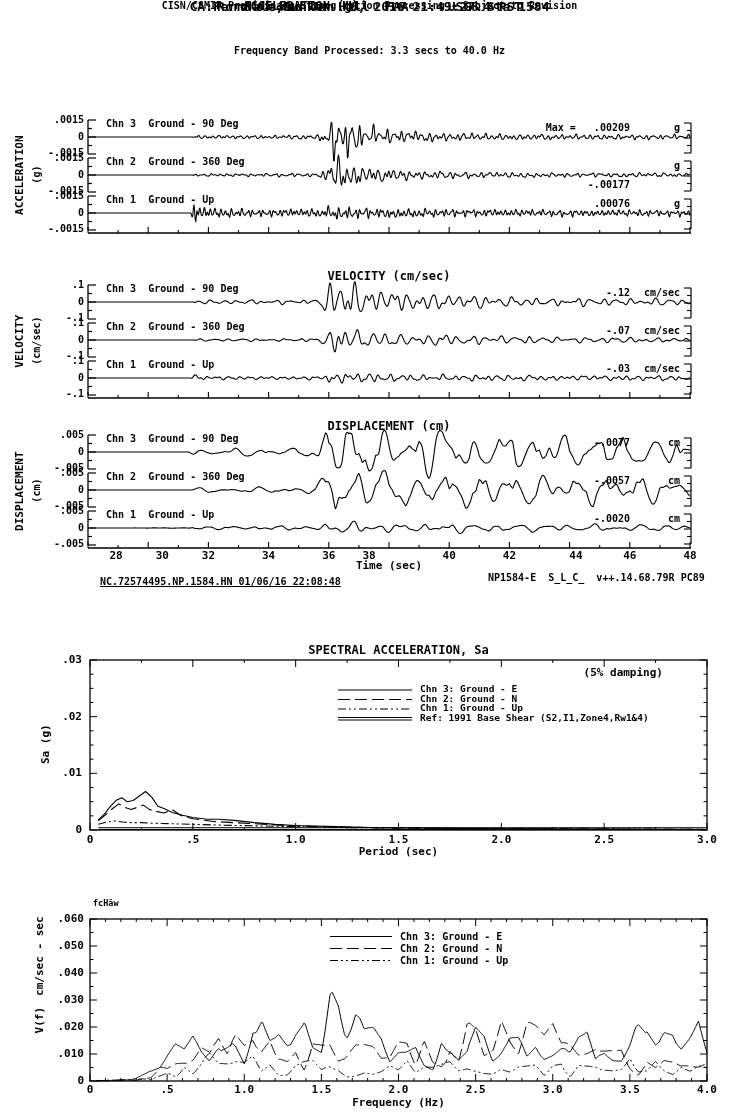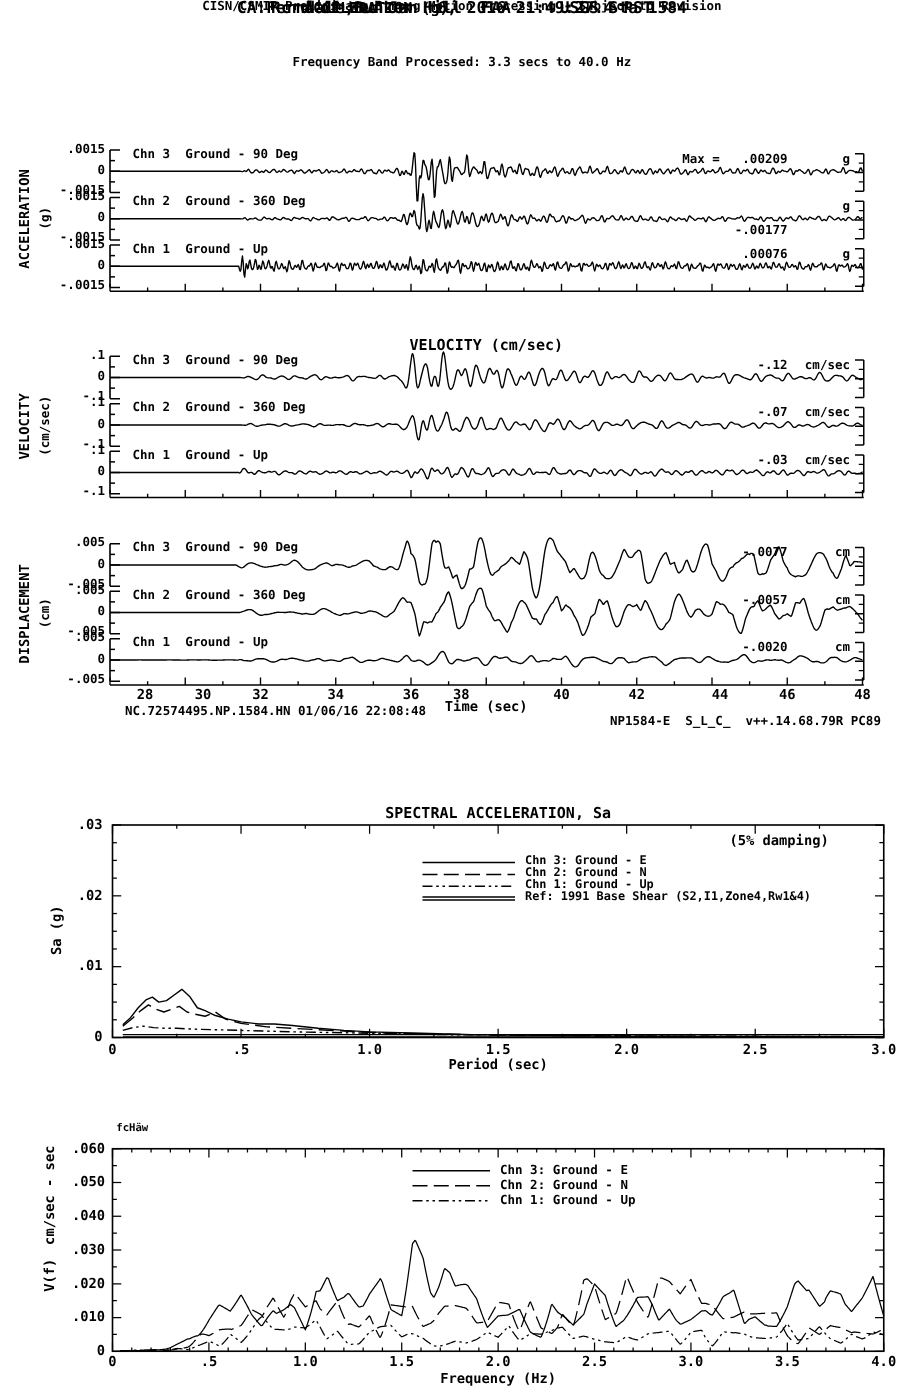--- a/index.html
+++ b/index.html
@@ -383,30 +383,31 @@
     </svg>
 
   <div class="t c f13" style="left:0;right:0;top:56;">CA:Ferndale;Bunker Hill  FAA     USGS Sta 1584</div>
   <div class="t c f13" style="left:0;right:0;top:69;">Rcrd of Wed Jan  6, 2016 21:49:27.4 PST</div>
   <div class="t c f10" style="left:0;right:0;top:84;margin-top:45px;">Frequency Band Processed: 3.3 secs to 40.0 Hz</div>
   <div class="t c f10" style="left:0;right:0;top:95;">CISN/CSMIP Preliminary Strong Motion Processing - Subject to Revision</div>
 
   <div class="t c f12" style="left:88;width:602px;top:104;">ACCELERATION (g)</div>
 
   <div class="t c f12" style="left:88px;width:602px;top:270px;">VELOCITY (cm/sec)</div>
+  <div class="t c f12" style="left:88px;width:602px;top:420px;">DISPLACEMENT (cm)</div>
 
   <div class="t rot f11" style="left:-50px;top:169px;width:140px;">ACCELERATION</div>
   <div class="t rot f10" style="left:7px;top:169px;width:60px;">(g)</div>
   <div class="t rot f11" style="left:-50px;top:335px;width:140px;">VELOCITY</div>
   <div class="t rot f10" style="left:-3px;top:335px;width:80px;">(cm/sec)</div>
   <div class="t rot f11" style="left:-50px;top:485px;width:140px;">DISPLACEMENT</div>
   <div class="t rot f10" style="left:7px;top:485px;width:60px;">(cm)</div>
 
   <div class="t c f11" style="left:88px;width:602px;top:560px;">Time (sec)</div>
-  <div class="t f10" style="left:100px;top:564px;">NC.72574495.NP.1584.HN 01/06/16 22:08:48</div>
+  <div class="t f10" style="left:100px;top:576px;text-decoration:underline;">NC.72574495.NP.1584.HN 01/06/16 22:08:48</div>
   <div class="t f10" style="left:488px;top:572px;">NP1584-E  S_L_C_  v++.14.68.79R PC89</div>
 
   <div class="t c f12" style="left:90px;width:617px;top:644px;">SPECTRAL ACCELERATION, Sa</div>
   <div class="t r f11" style="left:463px;width:200px;top:667px;">(5% damping)</div>
   <div class="t rot f11" style="left:6px;top:738px;width:80px;">Sa (g)</div>
   <div class="t c f11" style="left:90px;width:617px;top:846px;">Period (sec)</div>
   <div class="t f95" style="left:420px;top:684px;">Chn 3: Ground - E</div>
   <div class="t f95" style="left:420px;top:693.5px;">Chn 2: Ground - N</div>
   <div class="t f95" style="left:420px;top:703px;">Chn 1: Ground - Up</div>
   <div class="t f95" style="left:420px;top:712.5px;">Ref: 1991 Base Shear (S2,I1,Zone4,Rw1&amp;4)</div>

